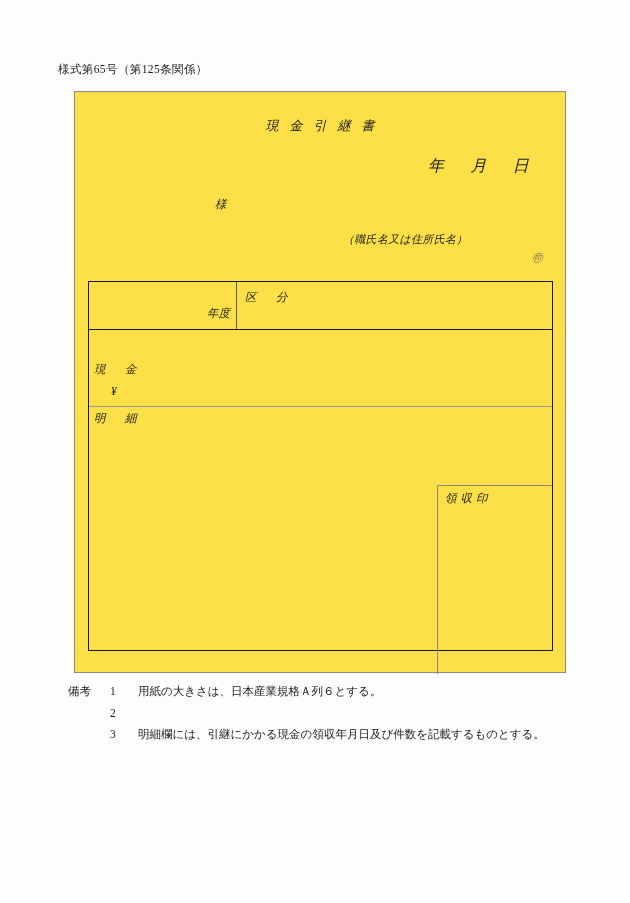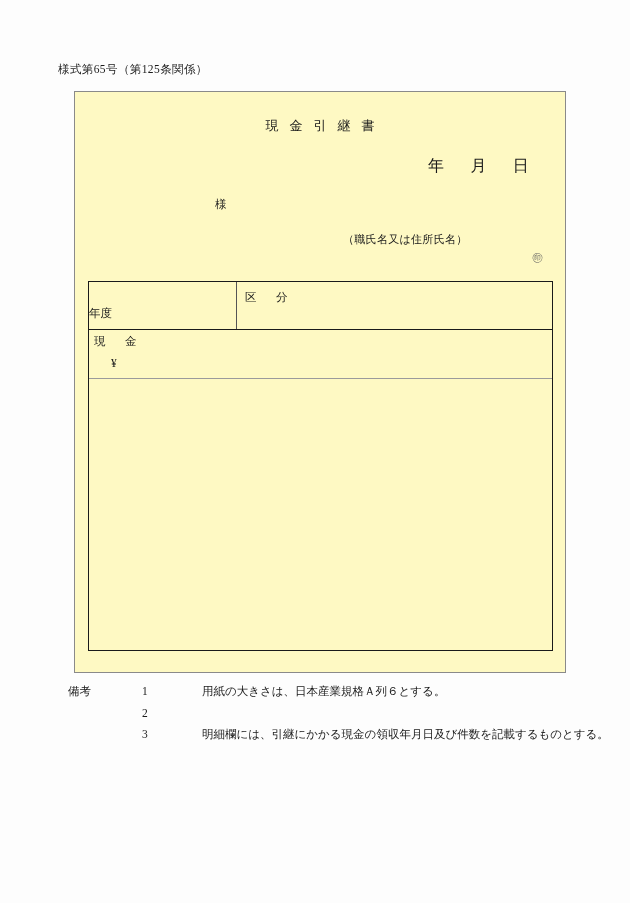--- a/index.html
+++ b/index.html
@@ -35,21 +35,22 @@
 
   
   .outer-frame {
     position: absolute;
     left: 74px;
     top: 91px;
     width: 492px;
     height: 582px;
     border: 1px solid #8a8a8a;
     box-sizing: border-box;
-    background: #fef9c3;
+    background: #fde047;
+    font-style: italic;
   }
 
   
   .doc-title {
     position: absolute;
     left: 0;
     right: 0;
     top: 25px;
     text-align: center;
     font-size: 13px;
@@ -121,38 +122,40 @@
     border-bottom: 1.6px solid #1a1a1a;
     box-sizing: border-box;
     display: flex;
   }
   .cell-nendo {
     width: 148px;
     border-right: 1.2px solid #555555;
     box-sizing: border-box;
     display: flex;
     align-items: flex-end;
+    justify-content: flex-end;
     padding: 0 6px 8px 0;
   }
   .cell-nendo span { font-size: 11.5px; }
   .cell-kubun {
     flex: 1;
     box-sizing: border-box;
     padding: 5px 0 0 8px;
   }
   .cell-kubun span {
     font-size: 11.5px;
     letter-spacing: 4px;
   }
 
   .row-cash {
     position: relative;
     height: 49px;
     border-bottom: 1px solid #9b9b9b;
     box-sizing: border-box;
+    margin-top: 28px;
   }
   .label-cash {
     position: absolute;
     left: 5px;
     top: 4px;
     font-size: 11.5px;
     letter-spacing: 4px;
   }
   .label-yen {
     position: absolute;
@@ -201,21 +204,20 @@
     left: 68px;
     top: 681px;
     width: 540px;
     font-size: 11.5px;
     line-height: 21.5px;
   }
   .remarks-row {
     display: flex;
     align-items: flex-start;
     white-space: nowrap;
-    gap: 32px;
   }
   .remarks-title {
     width: 42px;
     flex: none;
   }
   .remarks-num {
     width: 28px;
     flex: none;
     text-align: left;
   }
@@ -255,20 +257,27 @@
         <div class="cell-kubun">
           <span>区　分</span>
         </div>
       </div>
 
       <div class="row-cash">
         <div class="label-cash">現　金</div>
         <div class="label-yen">¥</div>
       </div>
 
+      <div class="row-detail">
+        <div class="label-detail">明　細</div>
+
+        <div class="seal-box">
+          <div class="seal-box-label">領収印</div>
+        </div>
+      </div>
 
     </div>
   </div>
 
   <div class="remarks">
 
     <div class="remarks-row">
       <span class="remarks-title">備考</span>
       <span class="remarks-num">1</span>
       <span class="remarks-text">用紙の大きさは、日本産業規格Ａ列６とする。</span>

